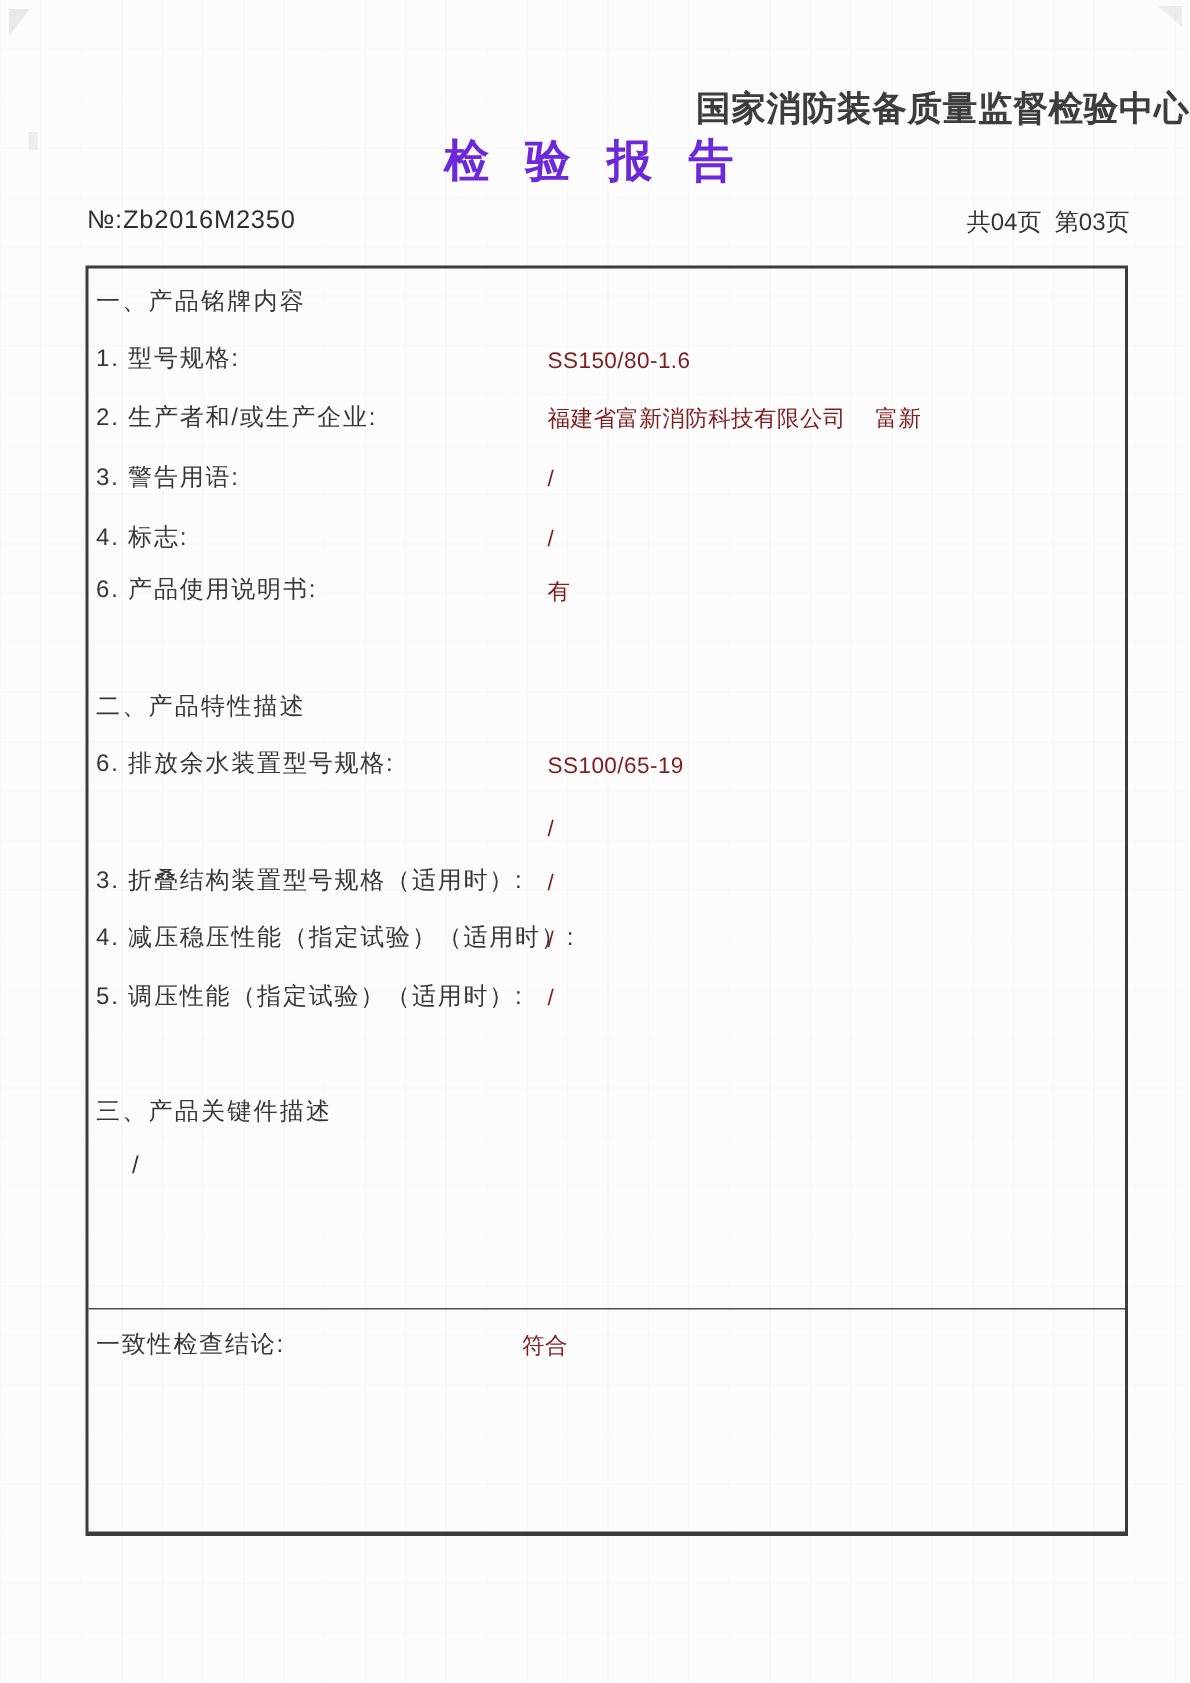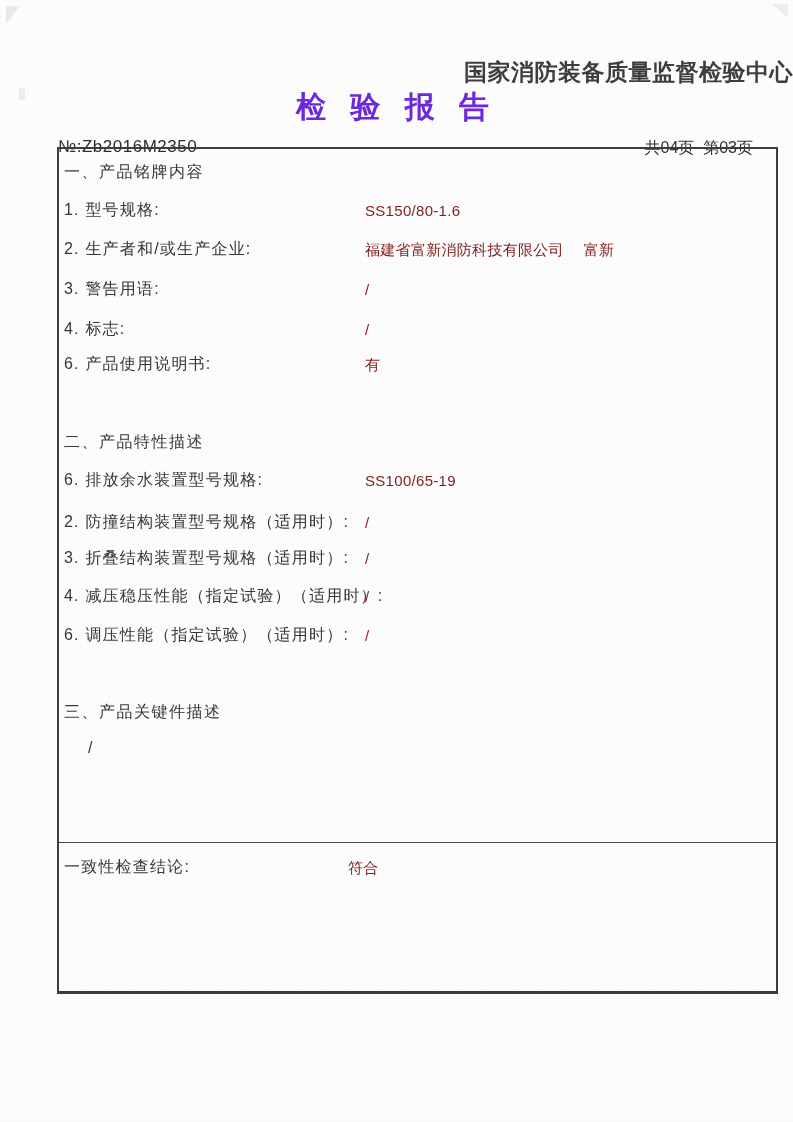--- a/index.html
+++ b/index.html
@@ -30,22 +30,22 @@
   }
   .report-no{
     position:absolute;left:58px;top:137px;
     font-size:17px;color:#2f2f2f;letter-spacing:0.5px;white-space:pre;
   }
   .page-info{
     position:absolute;right:40px;top:138px;
     font-size:16px;color:#333;white-space:pre;
   }
   .report-table{
-    position:absolute;left:57px;top:147px;width:691px;height:842px;
-    border:2px solid #3c3c3c;border-bottom-width:3px;padding-left:26px;
+    position:absolute;left:57px;top:177px;width:691px;height:842px;
+    border:2px solid #3c3c3c;border-bottom-width:3px;
   }
   .row{
     position:absolute;left:5px;right:5px;height:20px;
     font-size:16px;line-height:20px;color:#373737;
   }
   .row .lbl{
     position:absolute;left:0;top:0;white-space:nowrap;letter-spacing:1.2px;
   }
   .row .val{
     position:absolute;left:301px;top:1px;white-space:nowrap;
@@ -114,36 +114,35 @@
     <div class="row heading" style="top:283px">
       <span class="lbl">二、产品特性描述</span>
     </div>
 
     <div class="row" style="top:321px">
       <span class="lbl">6. 排放余水装置型号规格:</span>
       <span class="val">SS100/65-19</span>
     </div>
 
     <div class="row" style="top:363px">
-      <span class="lbl">2. 防撞结构装置型号规格（适用时）:</span>
       <span class="val">/</span>
     </div>
 
     <div class="row" style="top:399px">
       <span class="lbl">3. 折叠结构装置型号规格（适用时）:</span>
       <span class="val">/</span>
     </div>
 
     <div class="row" style="top:437px">
       <span class="lbl">4. 减压稳压性能（指定试验）（适用时）:</span>
       <span class="val">/</span>
     </div>
 
     <div class="row" style="top:476px">
-      <span class="lbl">6. 调压性能（指定试验）（适用时）:</span>
+      <span class="lbl">5. 调压性能（指定试验）（适用时）:</span>
       <span class="val">/</span>
     </div>
 
     <div class="row heading" style="top:553px">
       <span class="lbl">三、产品关键件描述</span>
     </div>
 
     <div class="slash-line" style="top:590px">
       <span>/</span>
     </div>

